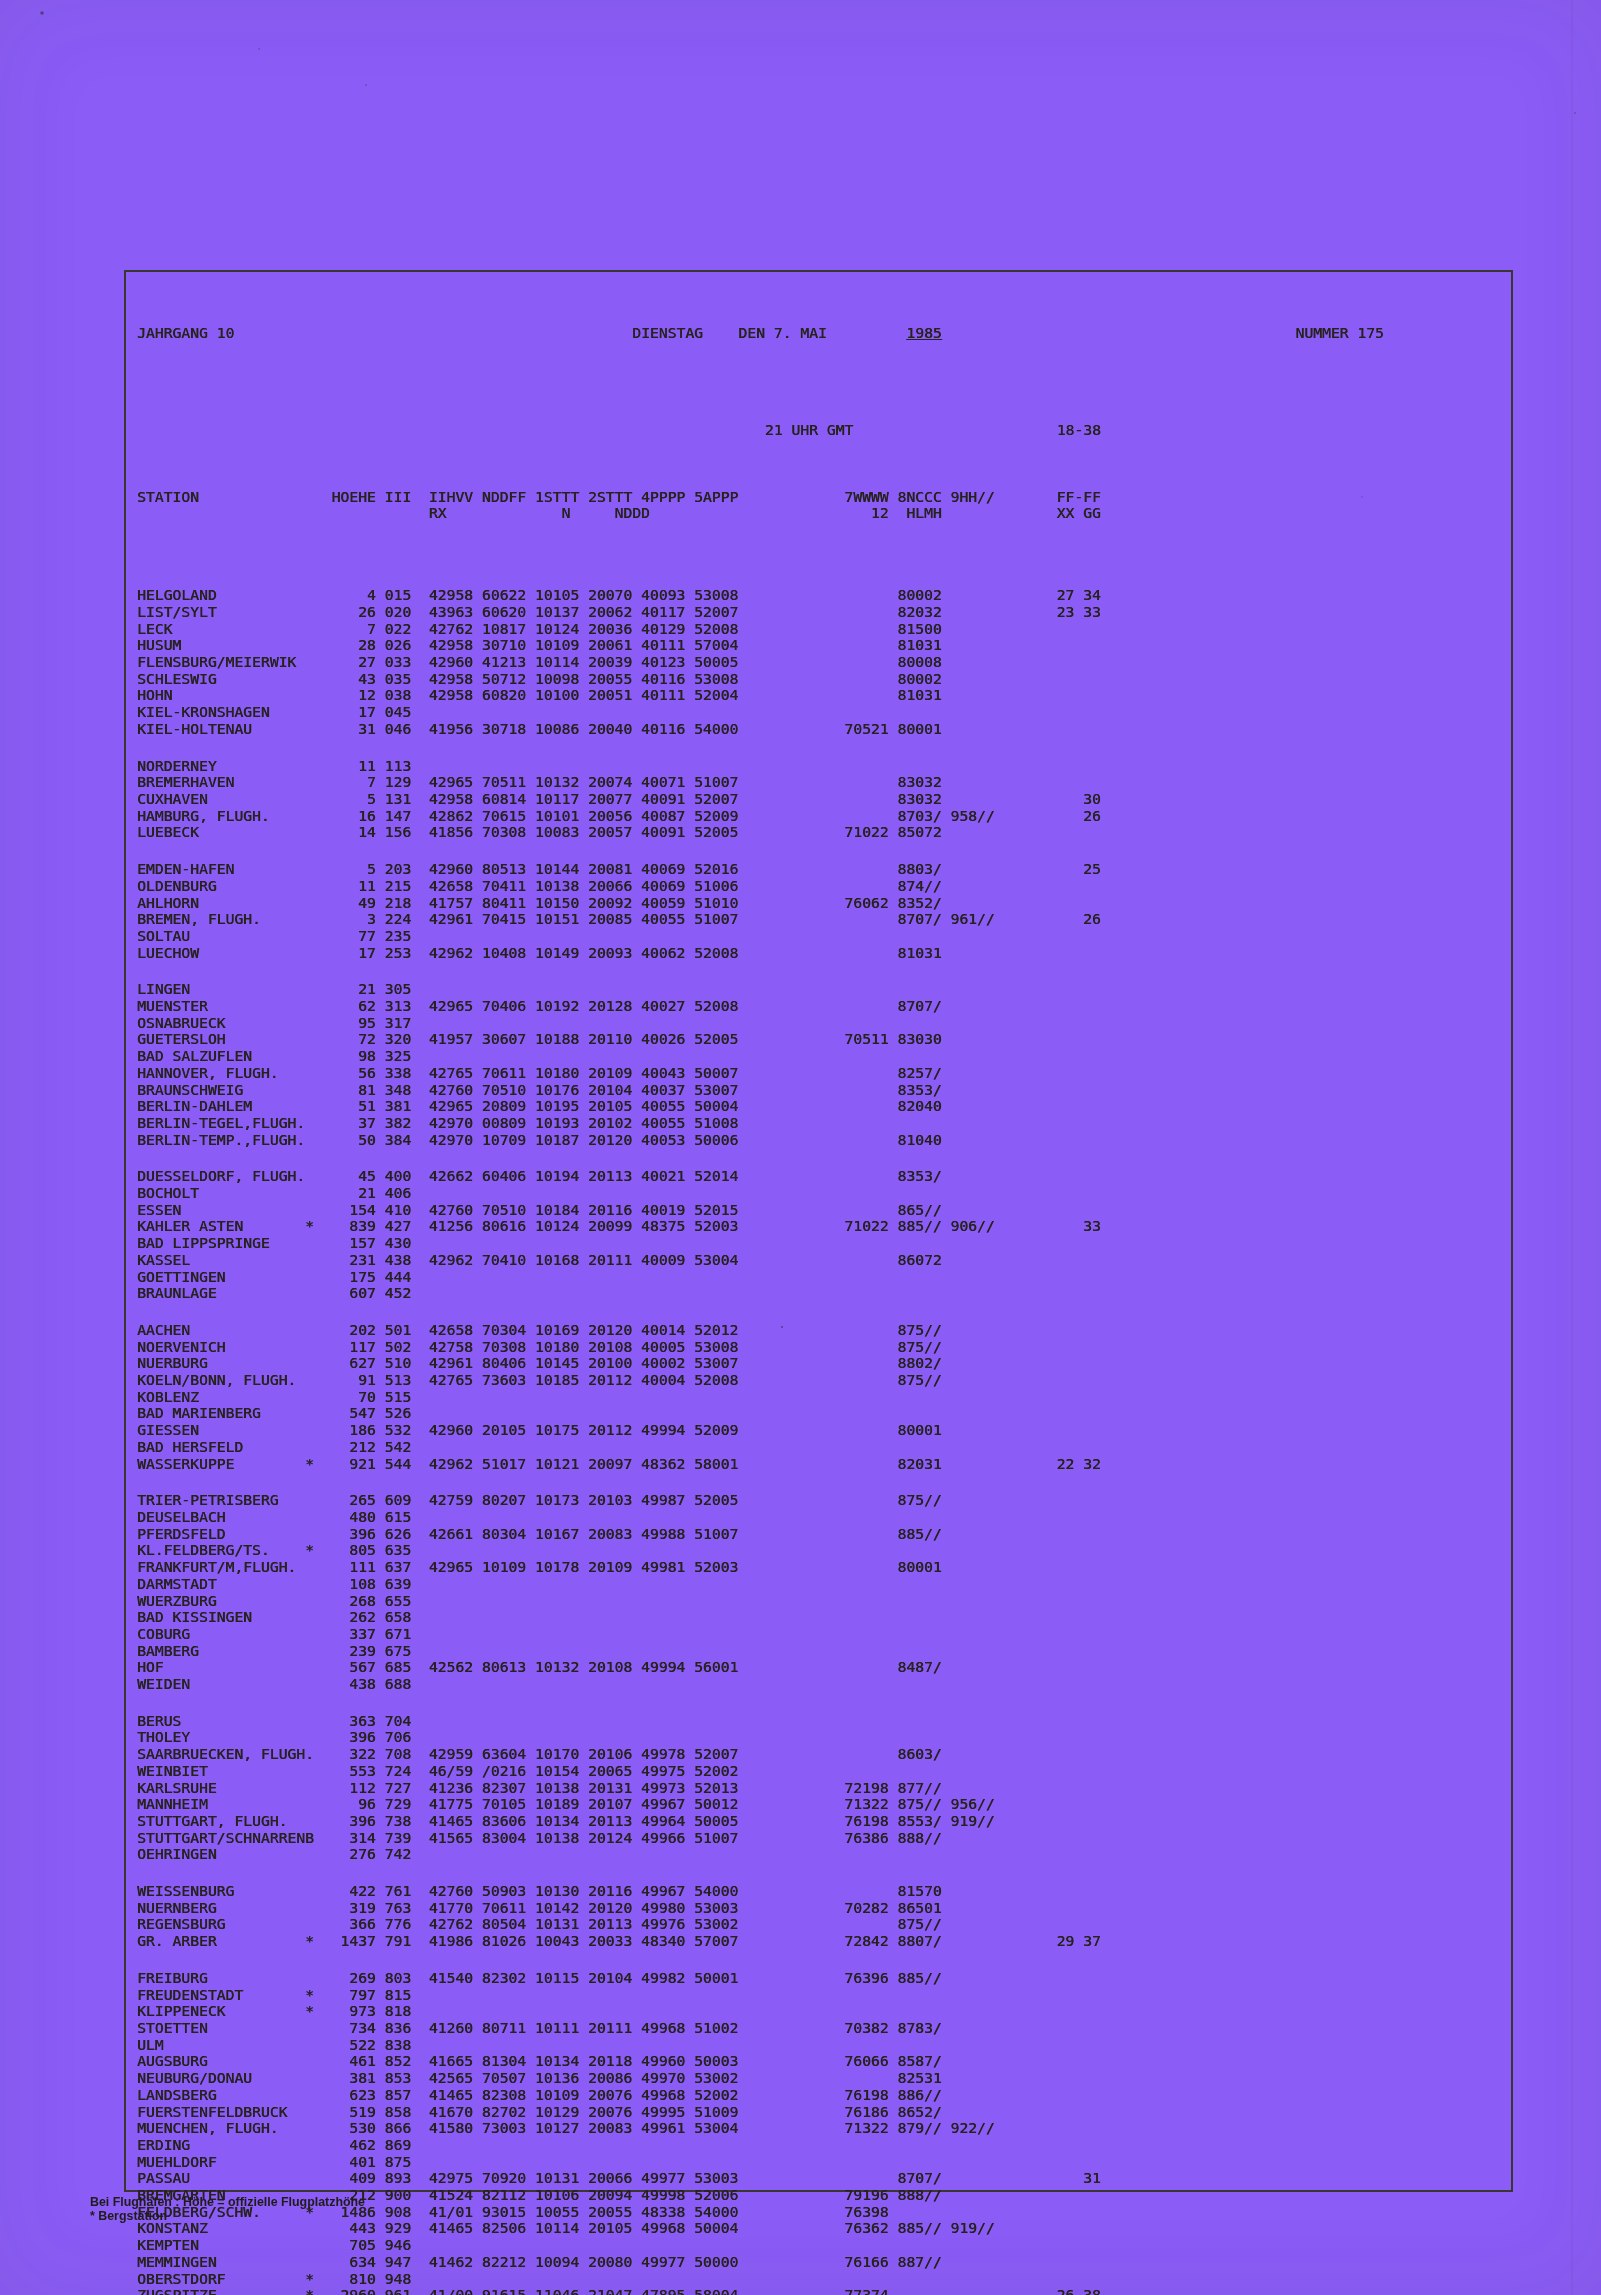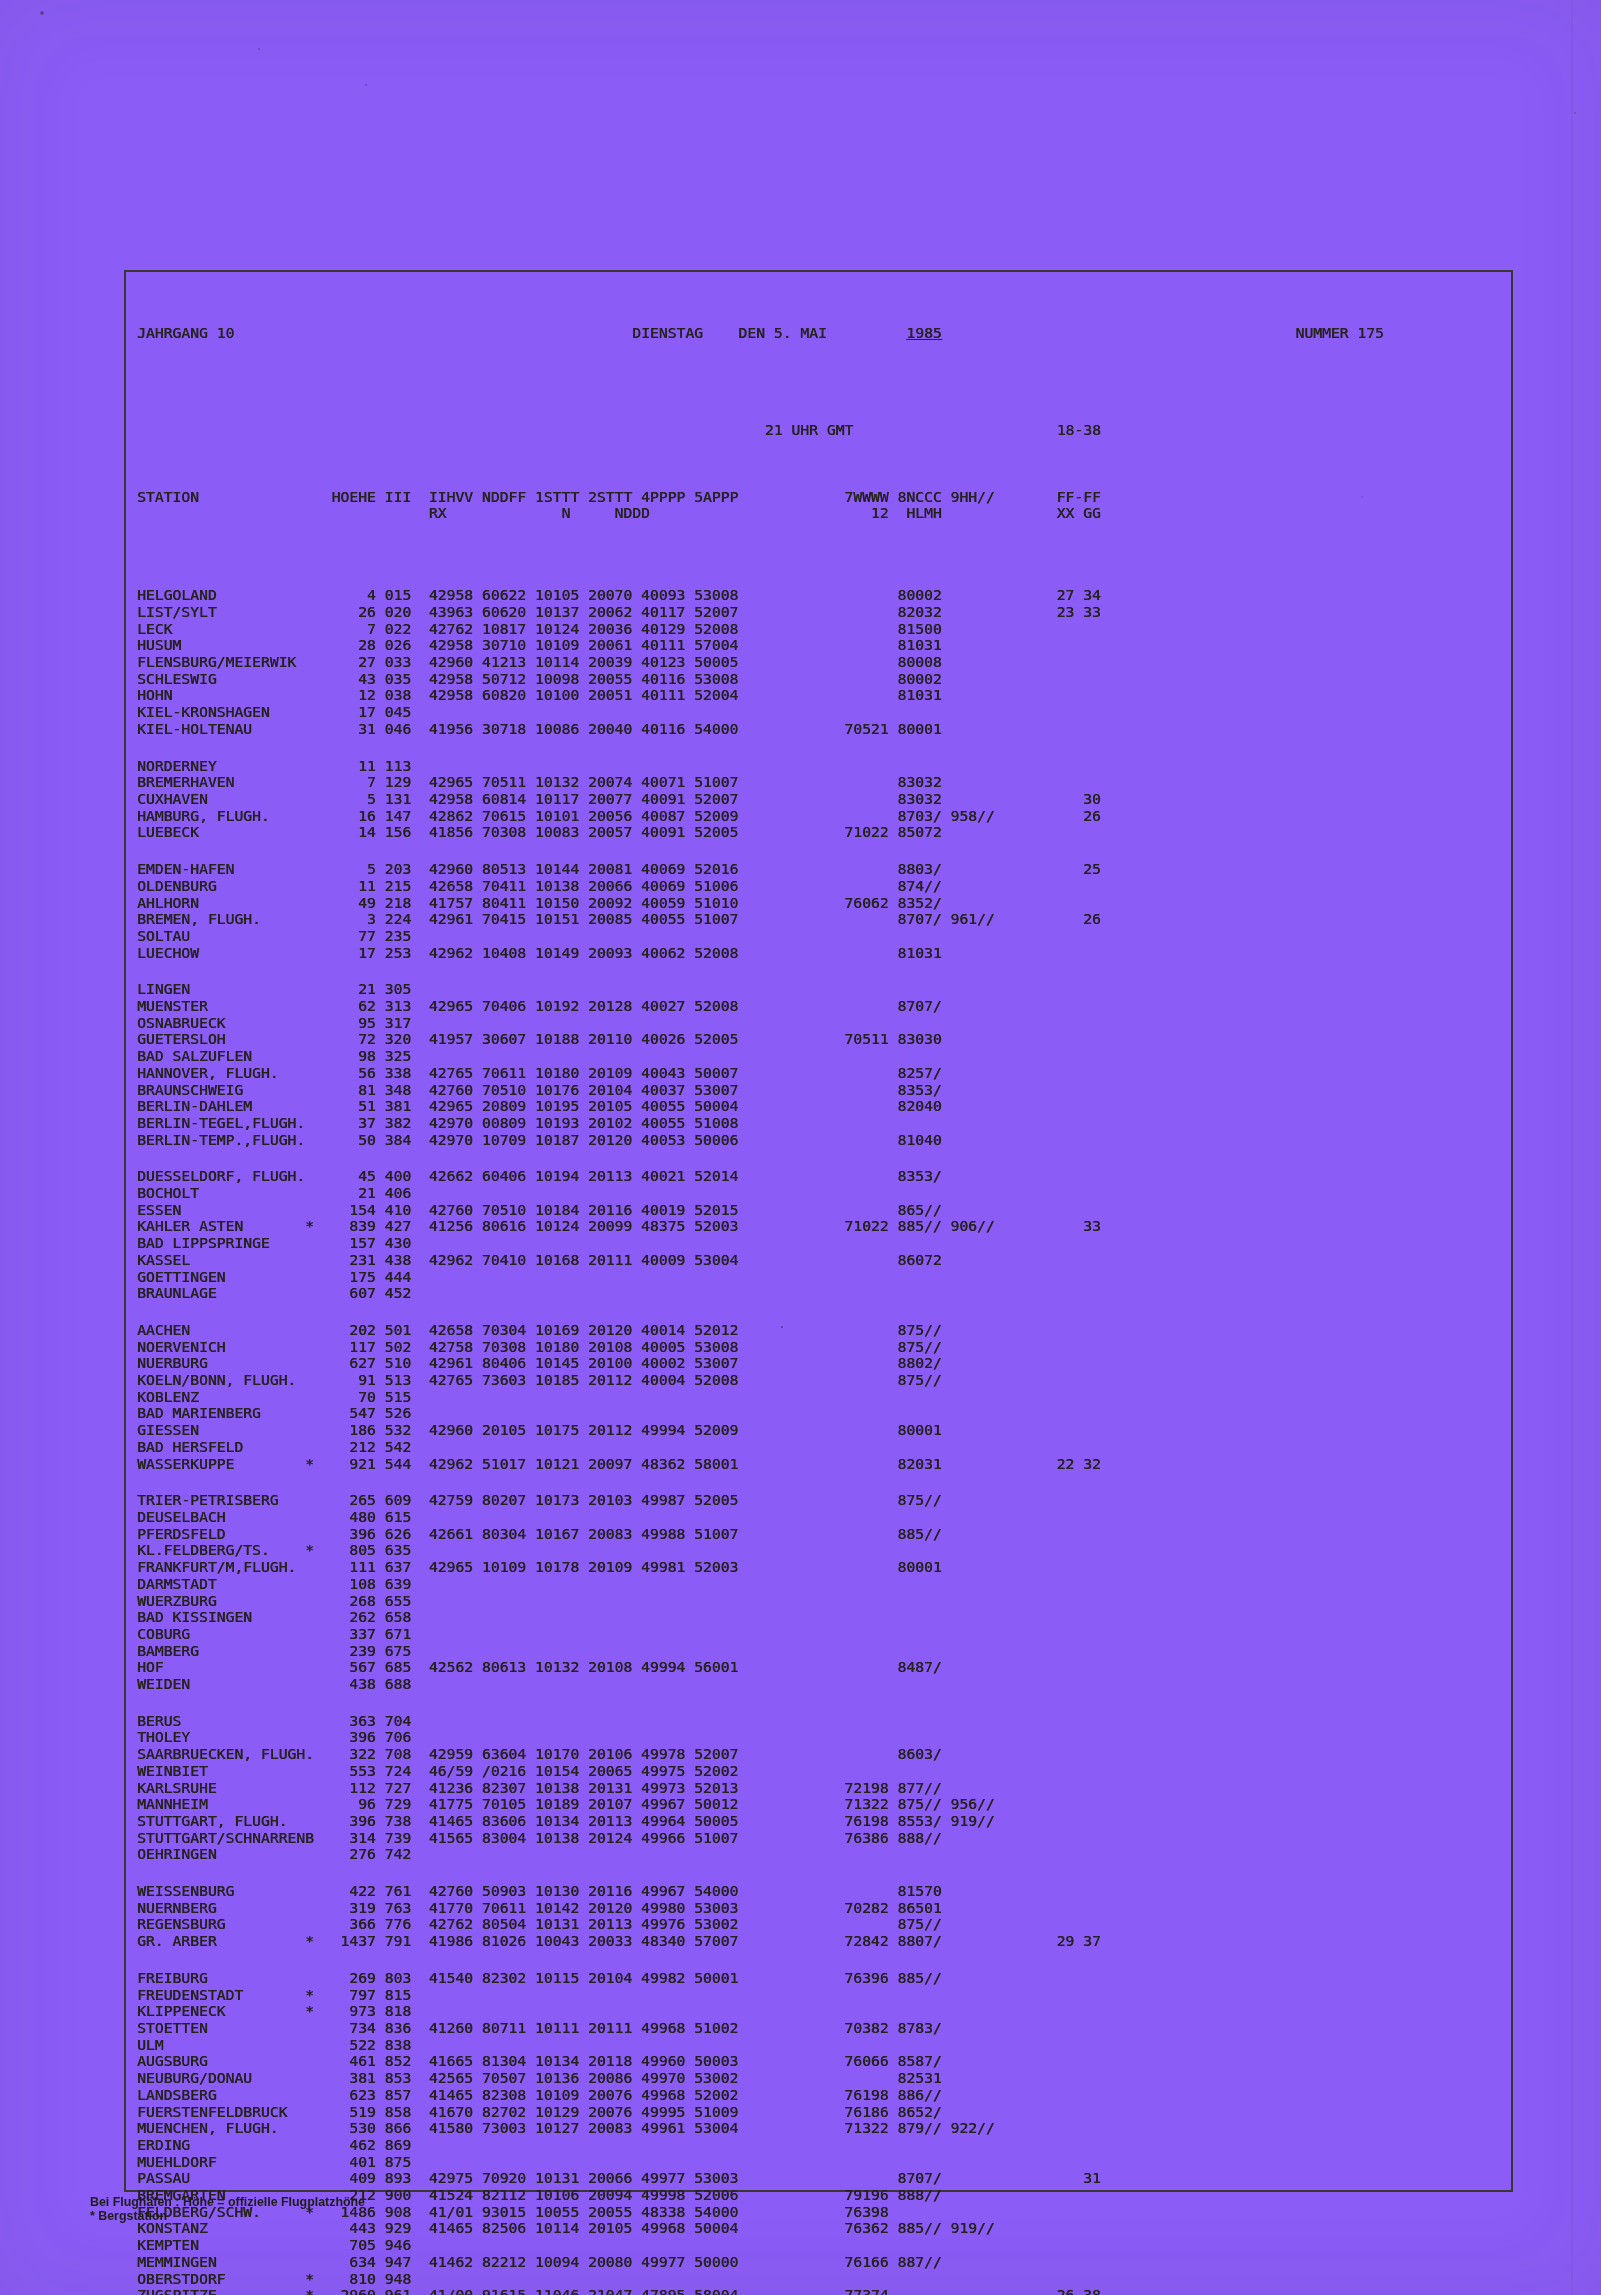--- a/index.html
+++ b/index.html
@@ -91,21 +91,21 @@
     <div class="fl bottom"></div>
     <div class="fl left"></div>
     <div class="fl right"></div>
   </div>
 
   <div class="content">
 
     <div class="row masthead">
       <span class="m-jahrgang">JAHRGANG 10</span>
       <span class="m-day">DIENSTAG</span>
-      <span class="m-date">DEN 5. MAI</span>
+      <span class="m-date">DEN 7. MAI</span>
       <span class="m-year">1985</span>
       <span class="m-nummer">NUMMER 175</span>
     </div>
 
     <div class="row r-time">
       <span class="t-obs">21 UHR GMT</span>
       <span class="t-range">18-38</span>
     </div>
 
     <div class="col-headers"><div class="row head"><span class="cell c-station">STATION</span><span class="cell c-star"></span><span class="cell c-hoehe">HOEHE</span><span class="cell c-iii">III</span><span class="cell c-obs">IIHVV NDDFF 1STTT 2STTT 4PPPP 5APPP</span><span class="cell c-g7">7WWWW</span><span class="cell c-g8">8NCCC</span><span class="cell c-g9">9HH//</span><span class="cell c-ff">FF-FF</span></div><div class="row head"><span class="cell c-station"></span><span class="cell c-star"></span><span class="cell c-hoehe"></span><span class="cell c-iii"></span><span class="cell c-obs">RX             N     NDDD</span><span class="cell c-g7">   12</span><span class="cell c-g8"> HLMH</span><span class="cell c-g9"></span><span class="cell c-ff">XX GG</span></div></div>

